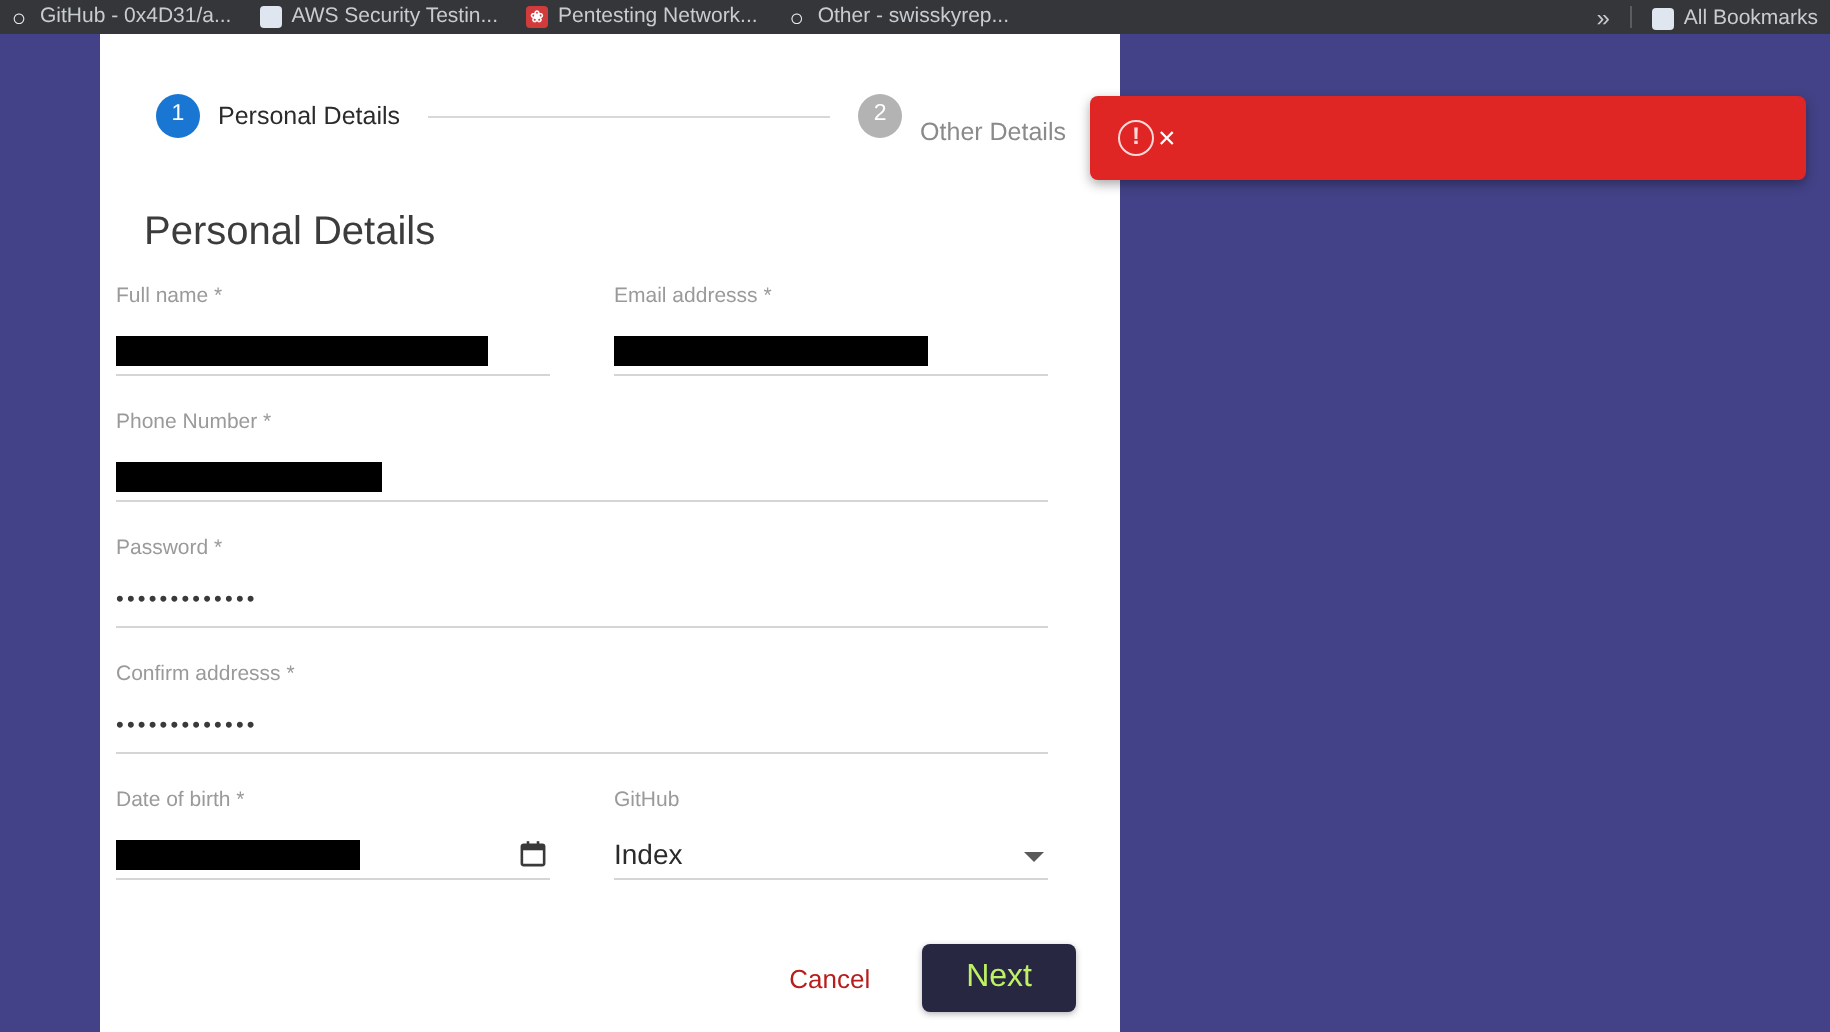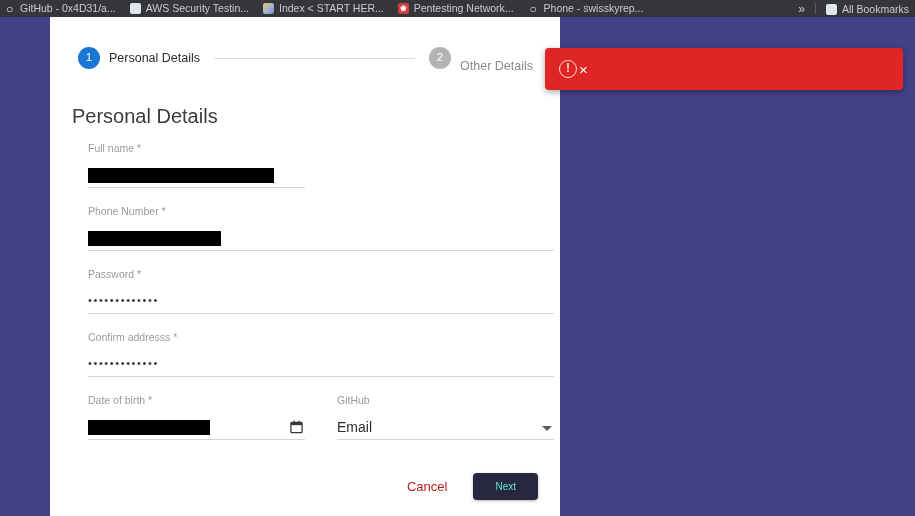--- a/index.html
+++ b/index.html
@@ -108,21 +108,21 @@
   }
 
   
   .form-title {
     position: absolute; left: 22px; top: 88px;
     font-size: 20px; color: #3c3c3c; font-weight: normal;
     margin: 0;
   }
 
   .fields {
-    position: absolute; left: 38px; top: 125px;
+    position: absolute; left: 8px; top: 125px;
     width: 466px;
   }
   .row {
     display: flex;
     gap: 32px;
     margin-bottom: 17px;
   }
   .field { position: relative; }
   .field.half { width: 217px; }
   .field.full { width: 466px; }
@@ -185,21 +185,21 @@
   .btn-cancel {
     background: none; border: none;
     font-family: inherit;
     font-size: 13px; color: #b91c1c;
     padding: 7px 10px;
     cursor: pointer;
   }
   .btn-next {
     background: #272741; border: none;
     font-family: inherit;
-    color: #5eead4; font-size: 10px;
+    color: #bef264; font-size: 16px;
     padding: 8px 22px;
     border-radius: 4px;
     cursor: pointer;
     box-shadow: 0 1px 3px rgba(0,0,0,.3);
   }
 
   
   .toast {
     position: absolute;
     left: 545px; top: 31px;
@@ -242,30 +242,26 @@
 <div class="bookmark-bar">
   <div class="bm-item">
     <span class="bm-ico github">○</span>
     <span>GitHub - 0x4D31/a...</span>
   </div>
   <div class="bm-item">
     <span class="bm-ico doc"></span>
     <span>AWS Security Testin...</span>
   </div>
   <div class="bm-item">
-    <span class="bm-ico img"></span>
-    <span>Index &lt; START HER...</span>
-  </div>
-  <div class="bm-item">
     <span class="bm-ico red">❀</span>
     <span>Pentesting Network...</span>
   </div>
   <div class="bm-item">
     <span class="bm-ico github">○</span>
-    <span>Phone - swisskyrep...</span>
+    <span>Other - swisskyrep...</span>
   </div>
   <div class="bm-spacer"></div>
   <span class="bm-chev">»</span>
   <span class="bm-div"></span>
   <div class="bm-all">
     <span class="bm-ico doc"></span>
     <span>All Bookmarks</span>
   </div>
 </div>
 
@@ -287,20 +283,26 @@
 
     <h1 class="form-title">Personal Details</h1>
 
     <div class="fields">
 
       <div class="row">
         <div class="field half">
           <label class="field-label">Full name *</label>
           <div class="field-input">
             <span class="redact" style="width:186px"></span>
+          </div>
+        </div>
+        <div class="field half">
+          <label class="field-label">Email addresss *</label>
+          <div class="field-input">
+            <span class="redact" style="width:157px"></span>
           </div>
         </div>
       </div>
 
       <div class="row">
         <div class="field full">
           <label class="field-label">Phone Number *</label>
           <div class="field-input">
             <span class="redact" style="width:133px"></span>
           </div>
@@ -334,21 +336,21 @@
               <rect x="1" y="2.5" width="12" height="11" rx="1" fill="none" stroke="#3a3a3a" stroke-width="1.4"></rect>
               <rect x="1" y="2.5" width="12" height="3" fill="#3a3a3a"></rect>
               <rect x="3.6" y="0.6" width="1.4" height="3" fill="#3a3a3a"></rect>
               <rect x="9" y="0.6" width="1.4" height="3" fill="#3a3a3a"></rect>
             </svg>
           </div>
         </div>
         <div class="field half">
           <label class="field-label">GitHub</label>
           <div class="field-input">
-            <span class="value-text">Email</span>
+            <span class="value-text">Index</span>
             <span class="caret-icon"></span>
           </div>
         </div>
       </div>
 
     </div>
 
     <div class="actions">
       <button class="btn-cancel">Cancel</button>
       <button class="btn-next">Next</button>

